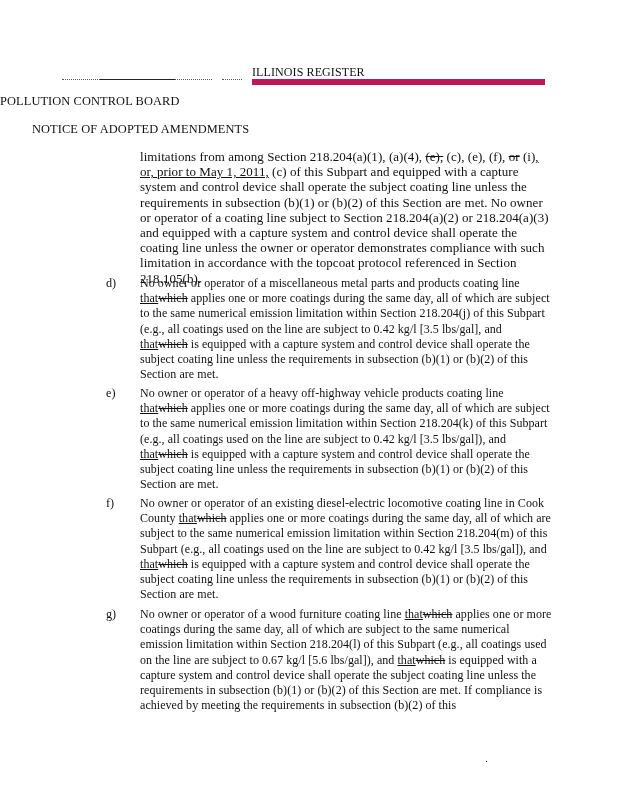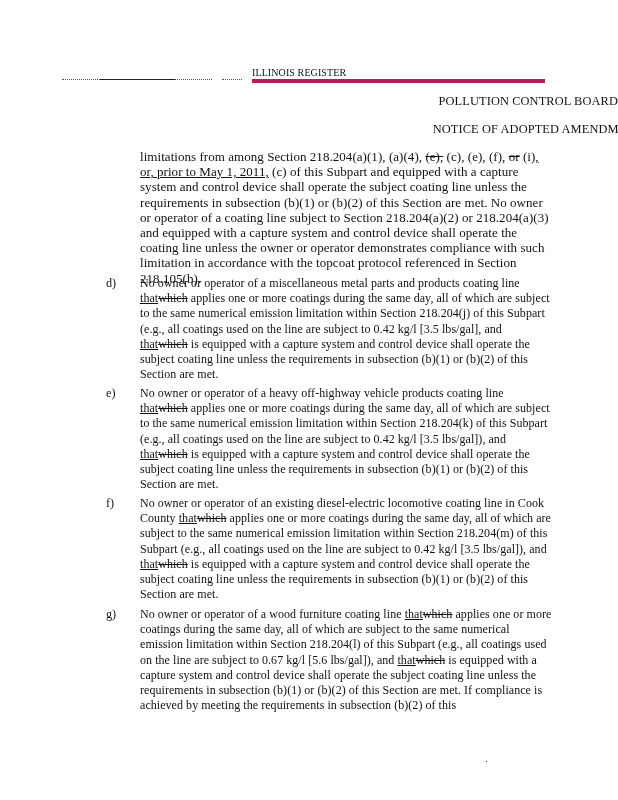--- a/index.html
+++ b/index.html
@@ -17,25 +17,25 @@
   .header-rule-solid {
     position: absolute; left: 100px; top: 79px; width: 75px; height: 0;
     border-bottom: 1px solid #222;
   }
   .header-rule-dash {
     position: absolute; left: 222px; top: 79px; width: 20px; height: 0;
     border-bottom: 1px dotted #555;
   }
   .register {
     position: absolute; left: 252px; top: 66px; width: 293px;
-    font-size: 10px; letter-spacing: 0.1px;
-    border-bottom: 4px solid #be185d; line-height: 13px; padding-bottom: 0;
+    font-size: 12px; letter-spacing: 0.1px;
+    border-bottom: 6px solid #be185d; line-height: 13px; padding-bottom: 0;
   }
   .board, .notice {
-    position: absolute; left: 0; width: 618px; text-align: right;
+    position: absolute; left: 0; width: 618px; text-align: left;
     font-size: 12.4px; letter-spacing: 0.1px;
   }
   .board { top: 94px; }
   .notice { top: 122px; padding-left: 32px; }
 
   .para {
     position: absolute; font-size: 13px; line-height: 15.2px; letter-spacing: 0.05px;
   }
   .cont { left: 140px; top: 149px; width: 412px; }
   .item { position: absolute; left: 106px; width: 450px; }

